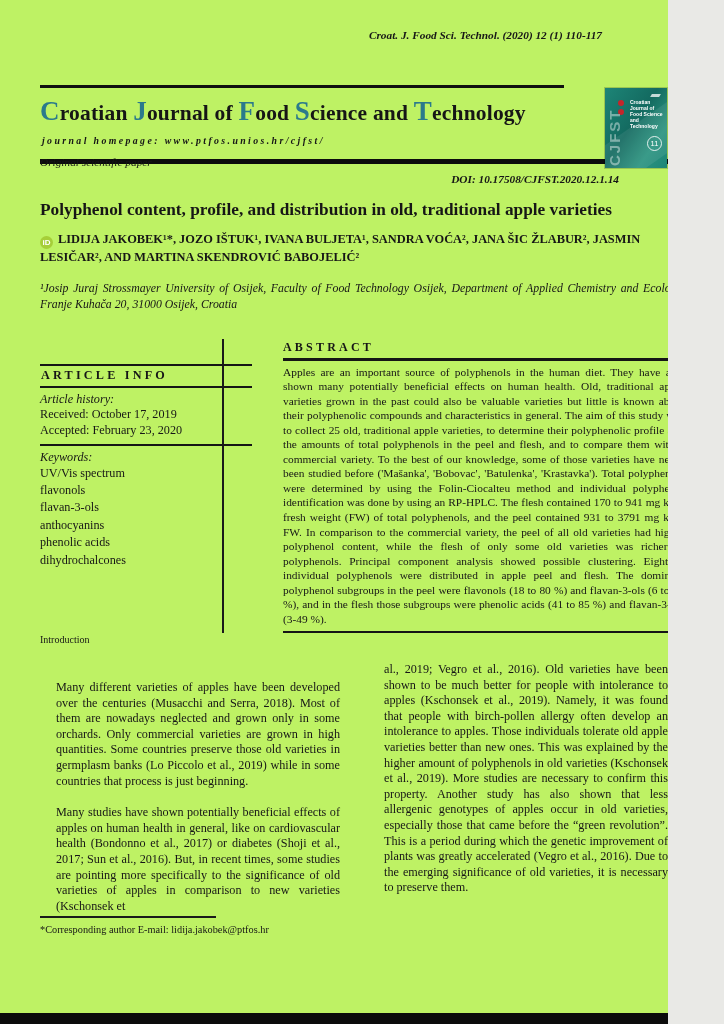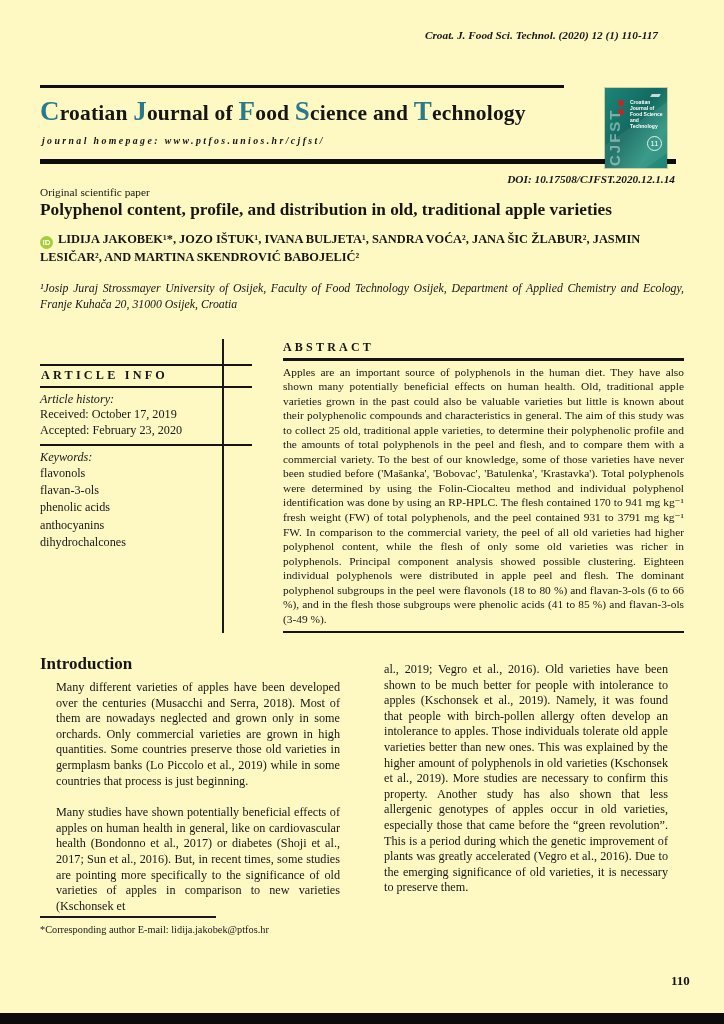--- a/index.html
+++ b/index.html
@@ -1,16 +1,16 @@
 <!DOCTYPE html>
 <html style="--accent: #2b7a8c; --apple-red: #c4262b; --orcid: #a6ce39;"><head>
 <meta charset="utf-8">
 <style>
   html,body{margin:0;padding:0;background:#e9e9e6;}
-  .page{position:relative;width:724px;height:1024px;background:#fef9c3;overflow:hidden;
+  .page{position:relative;width:668px;height:1024px;background:#bef264;overflow:hidden;
         font-family:"Liberation Serif","DejaVu Serif",serif;color:#161616;}
 
   .running-head{position:absolute;top:29px;right:66px;font-style:italic;font-weight:600;font-size:11.3px;}
 
   .rule-top{position:absolute;left:40px;top:85px;width:524px;height:3px;background:#101010;}
   .masthead-title{position:absolute;left:40px;top:96px;font-weight:bold;font-size:21.5px;letter-spacing:.2px;white-space:nowrap;}
   .masthead-title .accent{color:var(--accent,#2b7a8c);font-size:27px;}
   .homepage{position:absolute;left:42px;top:135px;font-weight:bold;font-style:italic;font-size:9.8px;letter-spacing:2.4px;}
   .rule-mid{position:absolute;left:40px;top:159px;width:636px;height:5px;background:#0c0c0c;}
 
@@ -22,21 +22,21 @@
   .cover-dot{position:absolute;width:6px;height:6px;border-radius:50%;background:var(--apple-red,#c4262b);}
   .dot1{left:13px;top:12px;} .dot2{left:13px;top:21px;}
   .cover-title{position:absolute;left:25px;top:11px;width:33px;color:#fff;
          font-family:"Liberation Sans",sans-serif;font-size:5px;line-height:6px;font-weight:bold;}
   .cover-acronym{position:absolute;left:1px;top:24px;height:54px;writing-mode:vertical-rl;transform:rotate(180deg);
          color:rgba(255,255,255,.42);font-family:"Liberation Sans",sans-serif;font-weight:bold;font-size:15px;letter-spacing:2px;}
   .cover-issue{position:absolute;right:5px;bottom:17px;width:13px;height:13px;border:1px solid rgba(255,255,255,.85);
          border-radius:50%;color:#fff;font-family:"Liberation Sans",sans-serif;font-size:7.5px;line-height:13px;text-align:center;margin-top:20px;}
   .cover-mark{position:absolute;right:7px;top:6px;width:9px;height:3px;background:rgba(255,255,255,.75);transform:skewX(-30deg);}
 
-  .paper-type{position:absolute;left:40px;top:186px;font-size:11.3px;}
+  .paper-type{position:absolute;left:40px;top:156px;font-style:italic;font-size:11.3px;}
   .doi{position:absolute;right:49px;top:173px;font-style:italic;font-weight:bold;font-size:11.3px;}
 
   .paper-title{position:absolute;left:40px;top:200px;width:644px;font-weight:bold;font-size:17.3px;}
 
   .authors{position:absolute;left:40px;top:231px;width:644px;font-weight:bold;font-size:12.4px;line-height:17.5px;}
   .orcid{display:inline-block;width:13px;height:13px;border-radius:50%;background:var(--orcid,#a6ce39);
          color:#fff;font-family:"Liberation Sans",sans-serif;font-size:8px;line-height:13px;text-align:center;
          font-weight:bold;vertical-align:-2px;margin-right:5px;}
 
   .affiliations{position:absolute;left:40px;top:281px;width:644px;font-style:italic;font-size:11.8px;line-height:15.8px;}
@@ -50,21 +50,21 @@
   .ai-line{font-size:12.2px;line-height:15.8px;}
   .ai-gap{margin-top:5px;}
   .kw{font-size:12.2px;line-height:17.4px;}
   .divider{position:absolute;left:182px;top:0;bottom:0;width:2px;background:#1a1a1a;}
   .abstract{margin-left:243px;width:401px;}
   .abs-head{font-weight:bold;font-size:12px;letter-spacing:3.2px;padding:1px 0 3px;}
   .abs-rule{height:2.5px;background:#151515;}
   .abs-text{font-size:11.4px;line-height:14.55px;text-align:justify;margin:4px 0 5px;}
   .abs-rule-b{height:2px;background:#151515;}
 
-  .section-head{position:absolute;left:40px;top:634px;font-weight:bold;font-size:17px;margin-top:20px;}
+  .section-head{position:absolute;left:40px;top:634px;font-weight:normal;font-size:10px;}
   .col{position:absolute;width:316px;font-size:12.2px;line-height:15.6px;text-align:justify;}
   .col-left{left:40px;top:664px;}
   .col-right{left:368px;top:646px;}
   .body-par{margin:16px;font-family:Liberation Serif, serif;}
 
   .foot-rule{position:absolute;left:40px;top:916px;width:176px;height:1.5px;background:#1a1a1a;}
   .footnote{position:absolute;left:40px;top:924px;font-size:10.3px;}
   .page-num{position:absolute;left:637px;top:973px;font-weight:bold;font-size:13px;margin-left:34px;}
   .scan-edge{position:absolute;left:0;top:1013px;width:724px;height:11px;background:#0b0b0b;}
 </style>
@@ -111,24 +111,25 @@
     <div class="article-info">
       <div class="ai-rule"></div>
       <div class="ai-head">ARTICLE INFO</div>
       <div class="ai-rule"></div>
       <div class="ai-label">Article history:</div>
       <div class="ai-line">Received: October 17, 2019</div>
       <div class="ai-line">Accepted: February 23, 2020</div>
       <div class="ai-rule ai-gap"></div>
       <div class="ai-label">Keywords:</div>
       <div>
+          <div class="kw">UV/Vis spectrum</div>
           <div class="kw">flavonols</div>
           <div class="kw">flavan-3-ols</div>
+          <div class="kw">anthocyanins</div>
           <div class="kw">phenolic acids</div>
-          <div class="kw">anthocyanins</div>
           <div class="kw">dihydrochalcones</div>
         </div>
     </div>
 
     <div class="abstract">
       <div class="abs-head">ABSTRACT</div>
       <div class="abs-rule"></div>
       <div class="abs-text">Apples are an important source of polyphenols in the human diet. They have also shown many potentially beneficial effects on human health. Old, traditional apple varieties grown in the past could also be valuable varieties but little is known about their polyphenolic compounds and characteristics in general. The aim of this study was to collect 25 old, traditional apple varieties, to determine their polyphenolic profile and the amounts of total polyphenols in the peel and flesh, and to compare them with a commercial variety. To the best of our knowledge, some of those varieties have never been studied before ('Mašanka', 'Bobovac', 'Batulenka', 'Krastavka'). Total polyphenols were determined by using the Folin-Ciocalteu method and individual polyphenol identification was done by using an RP-HPLC. The flesh contained 170 to 941 mg kg⁻¹ fresh weight (FW) of total polyphenols, and the peel contained 931 to 3791 mg kg⁻¹ FW. In comparison to the commercial variety, the peel of all old varieties had higher polyphenol content, while the flesh of only some old varieties was richer in polyphenols. Principal component analysis showed possible clustering. Eighteen individual polyphenols were distributed in apple peel and flesh. The dominant polyphenol subgroups in the peel were flavonols (18 to 80 %) and flavan-3-ols (6 to 66 %), and in the flesh those subgroups were phenolic acids (41 to 85 %) and flavan-3-ols (3-49 %).</div>
       <div class="abs-rule-b"></div>
     </div>

